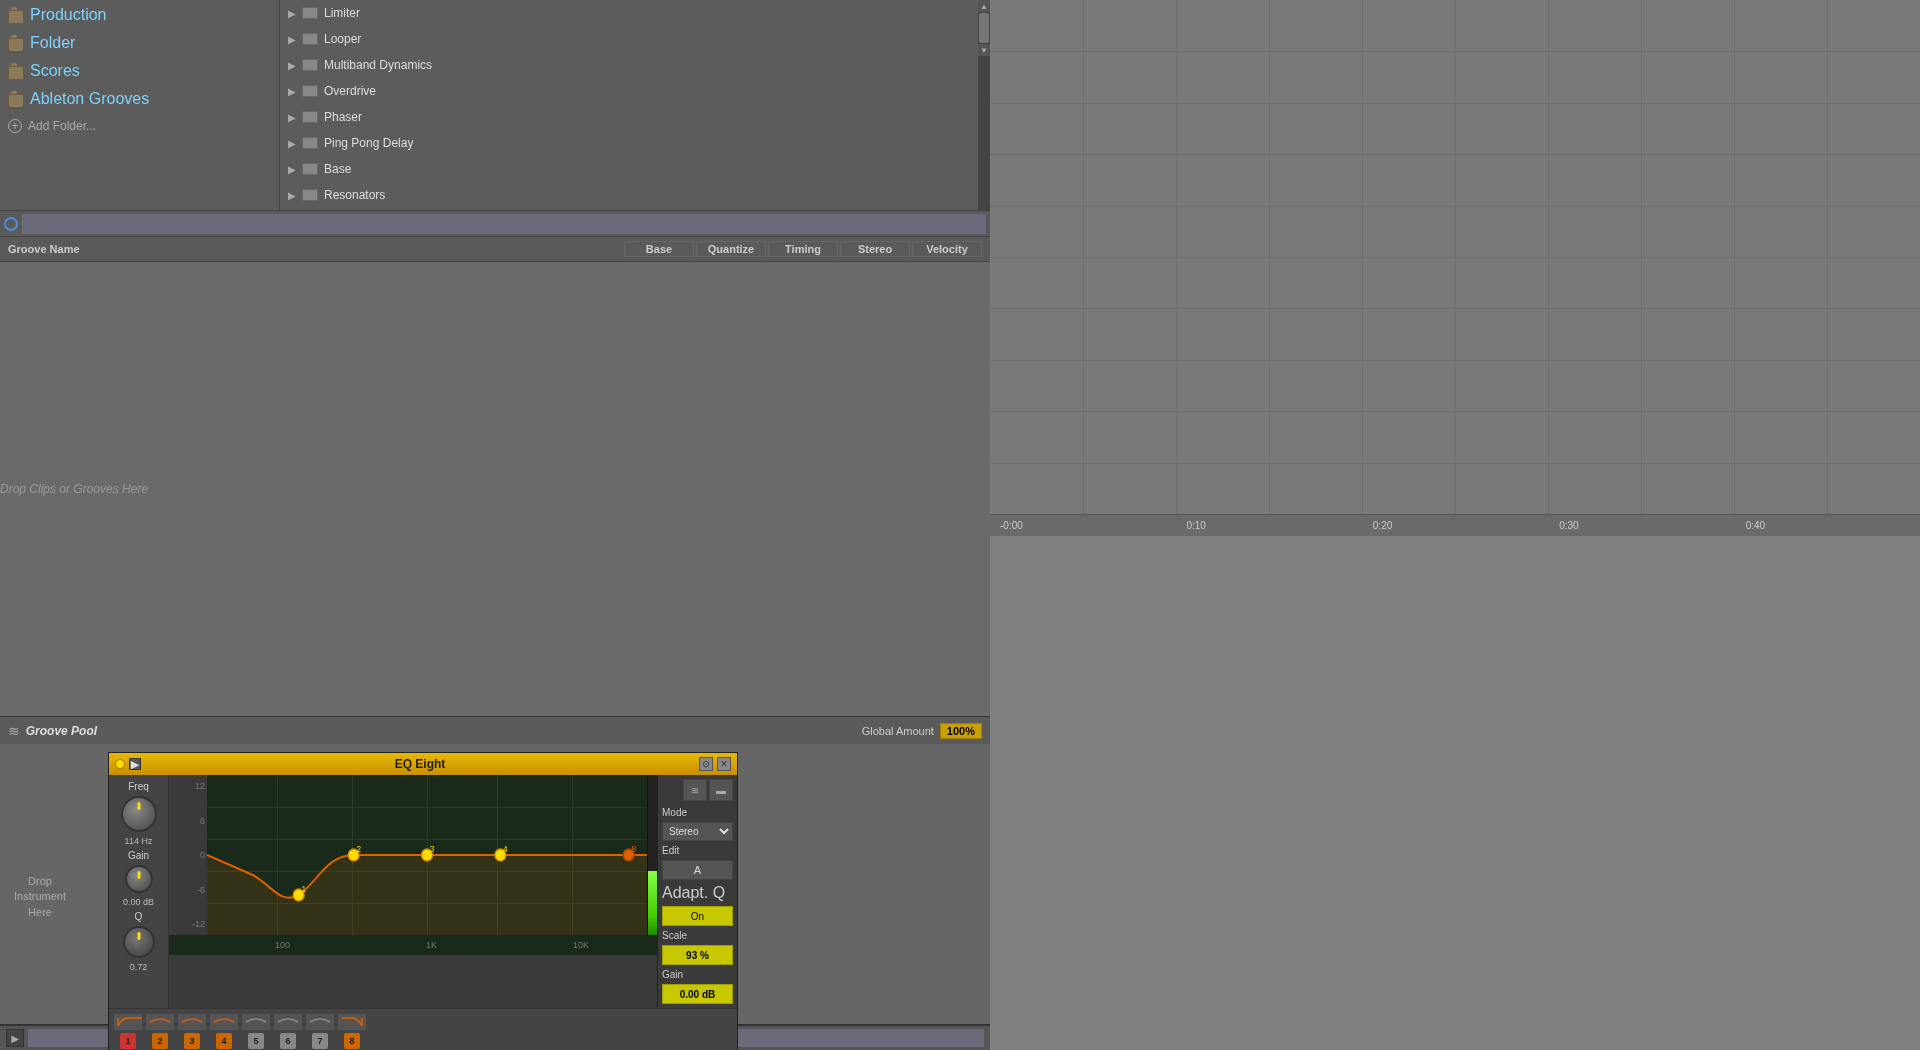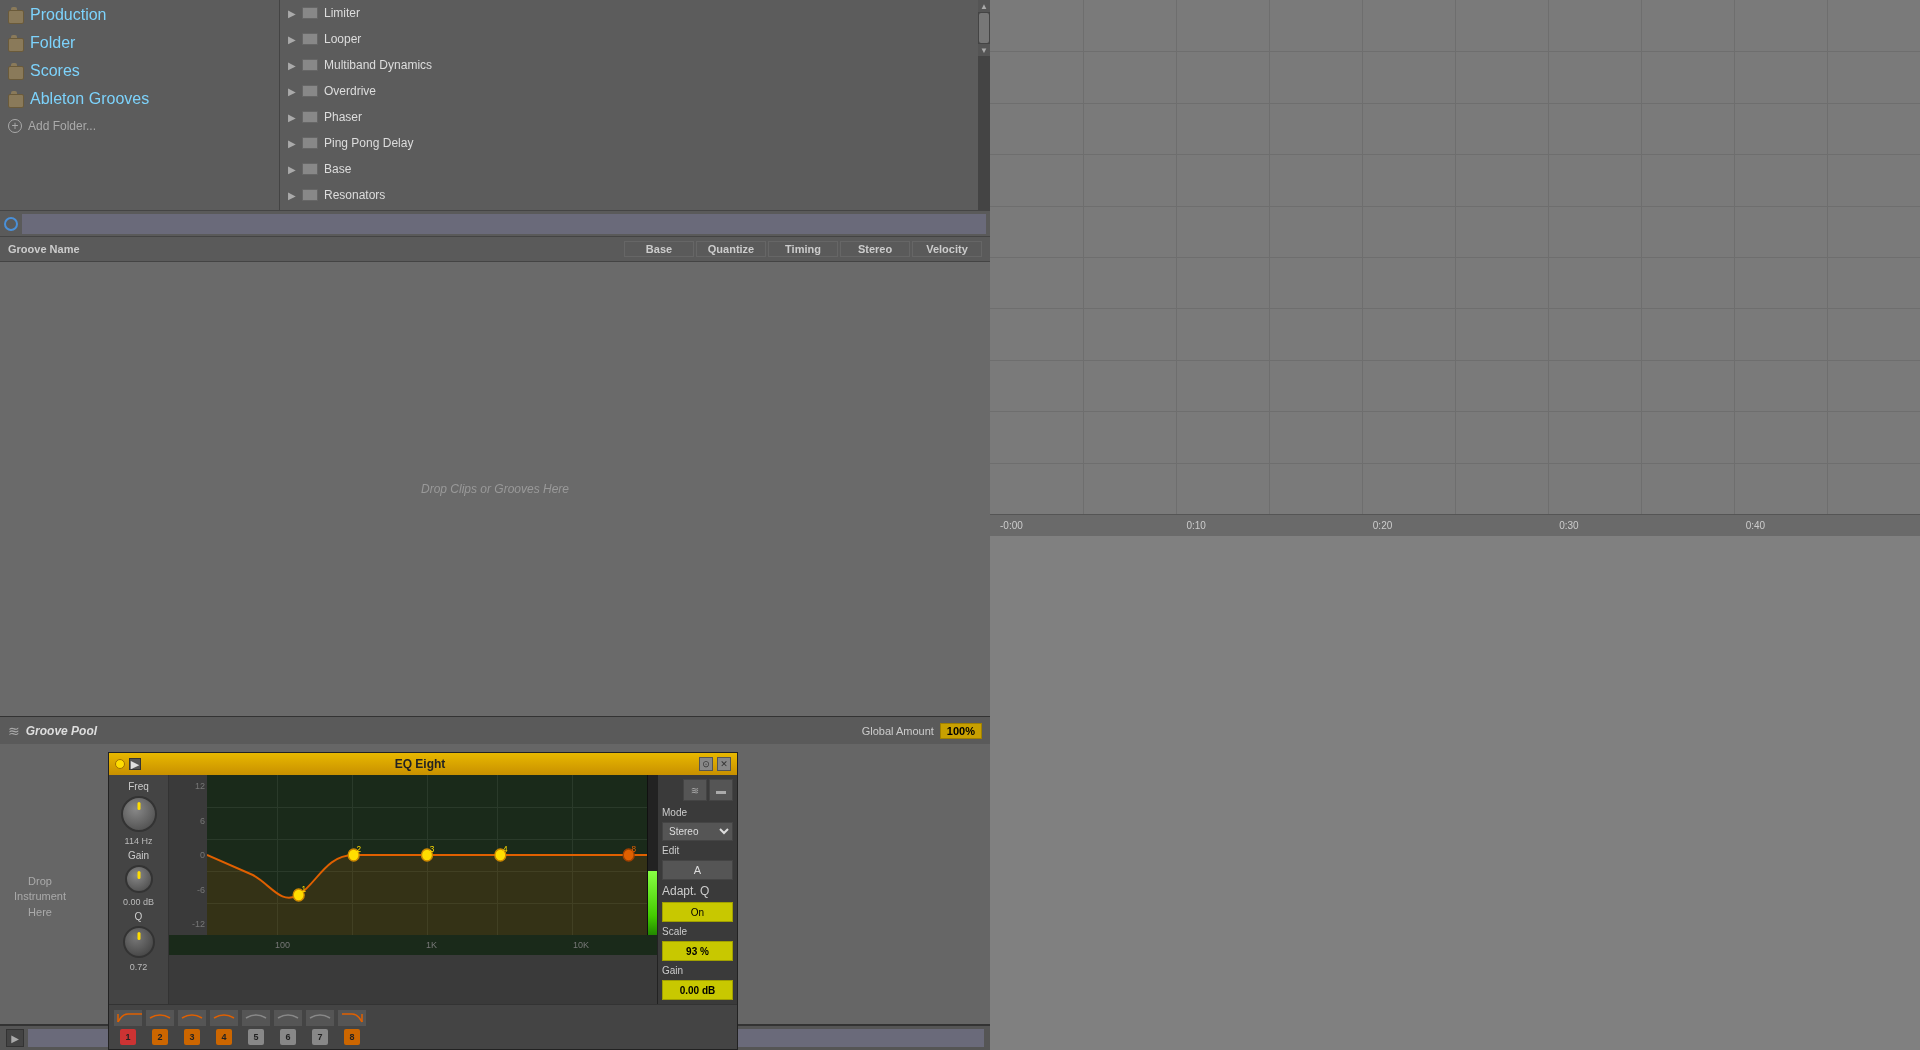--- a/index.html
+++ b/index.html
@@ -215,21 +215,20 @@
       margin-left: 2px;
       cursor: pointer;
     }
 
     
     .groove-drop-area {
       flex: 1;
       background: #6a6a6a;
       display: flex;
       align-items: center;
-      justify-content: center;
       min-height: 160px;
     }
 
     .groove-drop-text {
       color: #999;
       font-size: 12px;
       font-style: italic;
     }
 
     
@@ -475,21 +474,21 @@
       color: #ddd;
       font-size: 11px;
       cursor: pointer;
       display: flex;
       align-items: center;
       justify-content: center;
     }
 
     .eq-adapt-label {
       color: #ccc;
-      font-size: 12px;
+      font-size: 16px;
     }
 
     .eq-on-btn {
       width: 100%;
       height: 20px;
       background: #c8c800;
       border: 1px solid #a0a000;
       color: #000;
       font-size: 10px;
       font-weight: normal;

